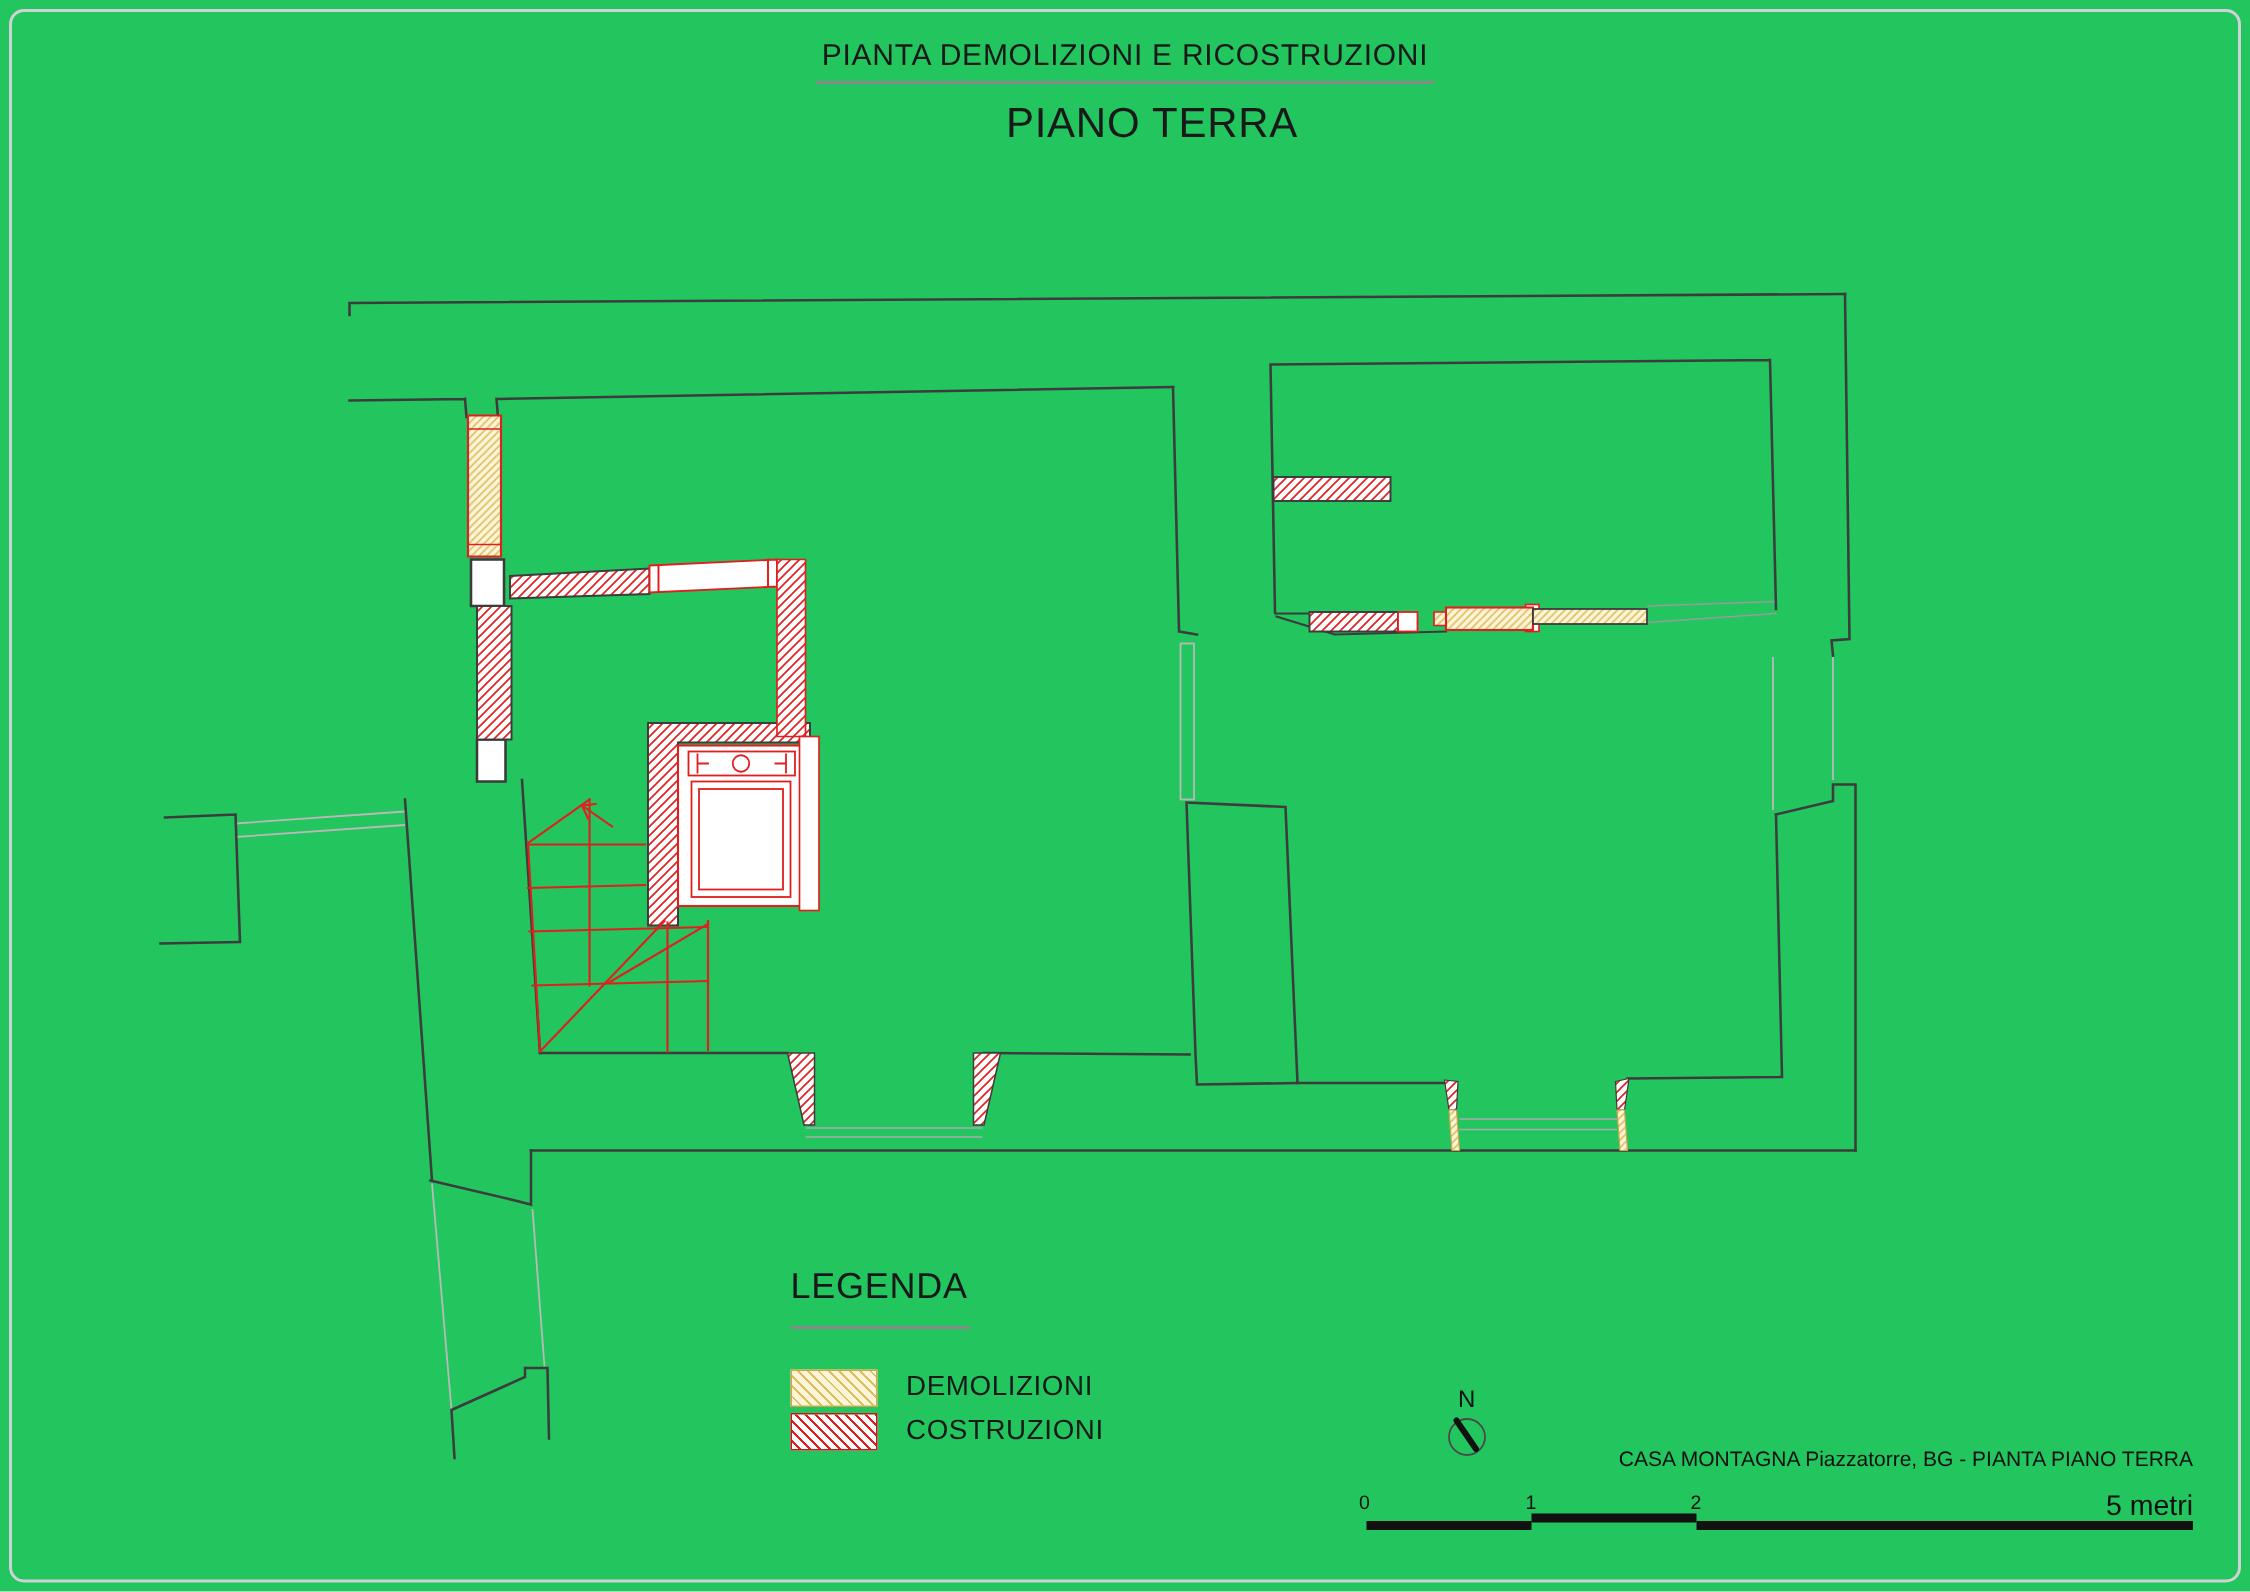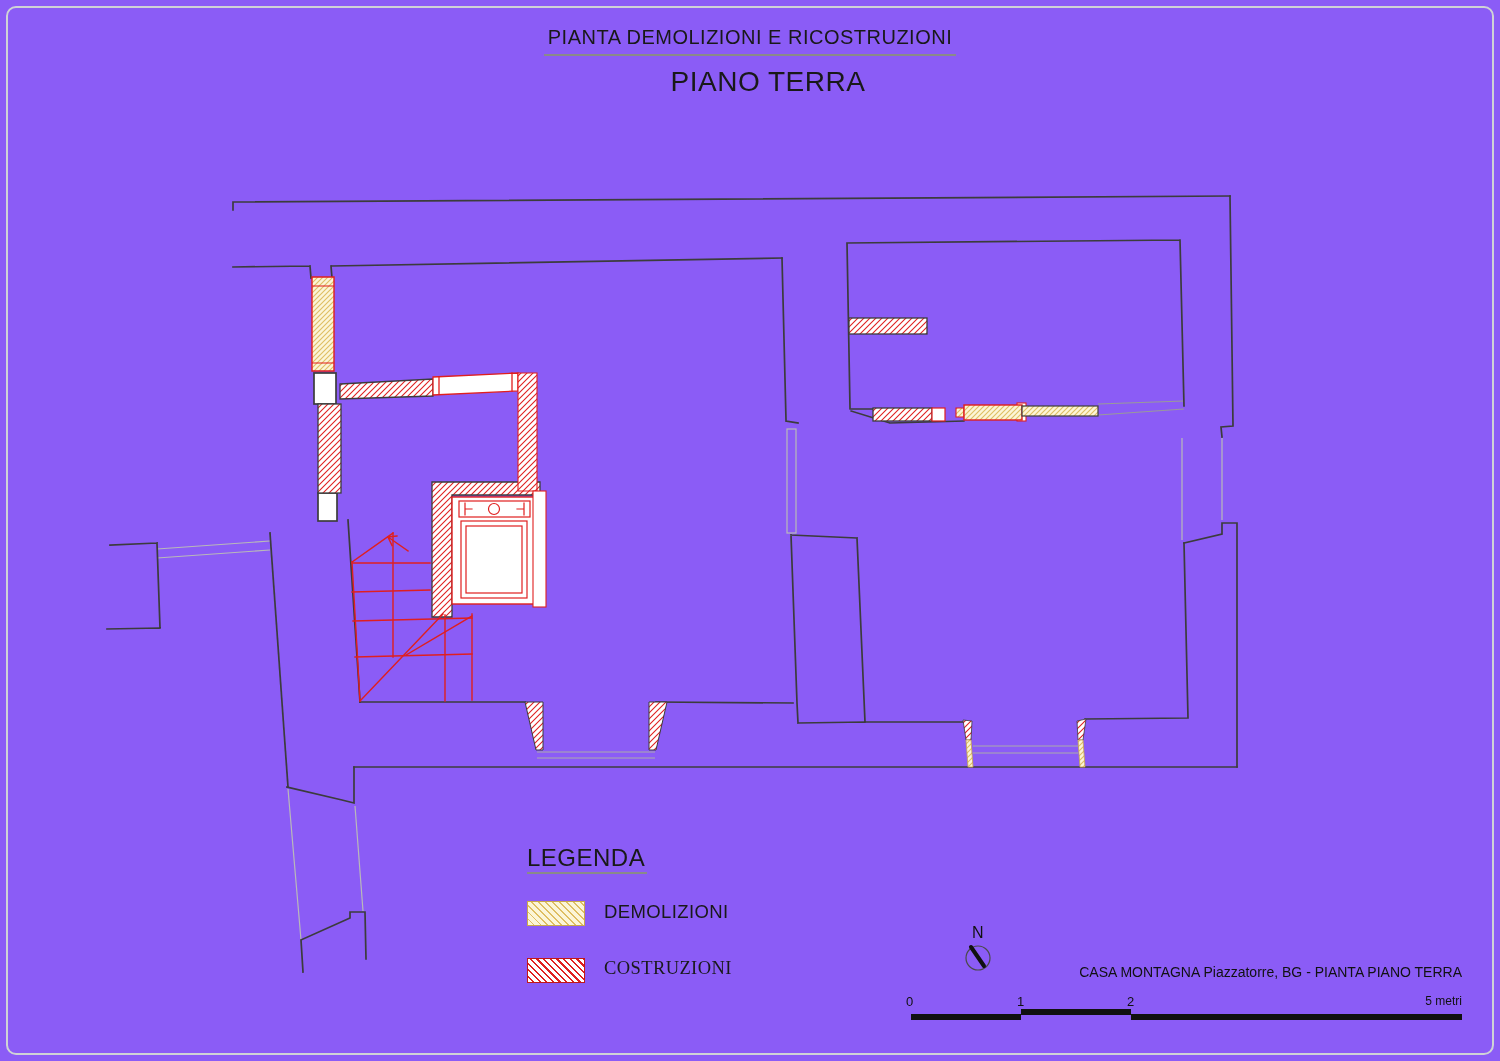--- a/index.html
+++ b/index.html
@@ -1,43 +1,43 @@
 <!DOCTYPE html>
 <html><head>
 <meta charset="utf-8">
 <style>
   html,body{margin:0;padding:0;background:#fff;}
-  #page{position:relative;width:1500px;height:1061px;background:#8b5cf6;overflow:hidden;
+  #page{position:relative;width:1500px;height:1061px;background:#22c55e;overflow:hidden;
         font-family:"Liberation Sans", sans-serif;color:#1c1c1c;}
   .sheet-border{position:absolute;left:6px;top:6px;right:6px;bottom:6px;
         border:2px solid #cfd3d6;border-radius:10px;pointer-events:none;}
   .titles{position:absolute;left:0;top:26px;width:1500px;text-align:center;}
   .title-main{display:inline-block;font-size:20px;letter-spacing:.5px;color:#191919;
         border-bottom:2px solid #8a8a8a;padding:0 4px 5px 4px;}
   .title-sub{font-size:28px;margin-top:10px;color:#191919;letter-spacing:.5px;padding-left:36px;}
   svg.plan{position:absolute;left:0;top:0;}
   .legend{position:absolute;left:527px;top:844px;}
   .legend-heading{font-size:24px;color:#191919;border-bottom:2px solid #8a8a8a;
-        display:inline-block;padding:0 2px 0 0;letter-spacing:.5px;}
+        display:inline-block;padding:0 2px 12px 0;letter-spacing:.5px;}
   .legend-row{display:flex;margin-top:0;}
   .legend-row.first{margin-top:27px;}
-  .legend-row.second{margin-top:32px;font-family:Liberation Serif, serif;}
+  .legend-row.second{margin-top:4px;}
   .swatch{width:58px;height:25px;margin-right:19px;box-sizing:border-box;}
   .swatch-demo{background:repeating-linear-gradient(45deg, rgba(0,0,0,0) 0 3.6px, #dfbe62 3.6px 4.9px), #fcf5d8;
         border:1.2px solid #c9a84c;}
   .swatch-costr{background:repeating-linear-gradient(45deg, #ffffff 0 3.1px, #e01f1f 3.1px 4.7px), #fff;
         border:1.2px solid #c01818;}
   .legend-label{font-size:18.5px;color:#191919;letter-spacing:.4px;}
   .north{position:absolute;left:948px;top:922px;width:70px;height:60px;}
   .titleblock{position:absolute;right:38px;top:964px;font-size:14px;color:#111;white-space:nowrap;}
   .titleblock b{font-weight:normal;}
   .scalebar{position:absolute;left:0;top:0;width:1500px;height:1061px;pointer-events:none;}
   .tick-label{position:absolute;font-size:13px;color:#111;top:994px;}
   .tick-0{left:906px;} .tick-1{left:1017px;} .tick-2{left:1127px;}
-  .tick-end{position:absolute;font-size:12px;color:#111;top:994px;right:38px;}
+  .tick-end{position:absolute;font-size:19px;color:#111;top:994px;right:38px;}
   .seg{position:absolute;height:6px;background:#111;}
   .seg-a{left:911px;top:1014px;width:110px;}
   .seg-b{left:1021px;top:1009px;width:110px;}
   .seg-c{left:1131px;top:1014px;width:331px;}
 </style>
 </head>
 <body>
 
 <div id="page">
   <div class="sheet-border"></div>

